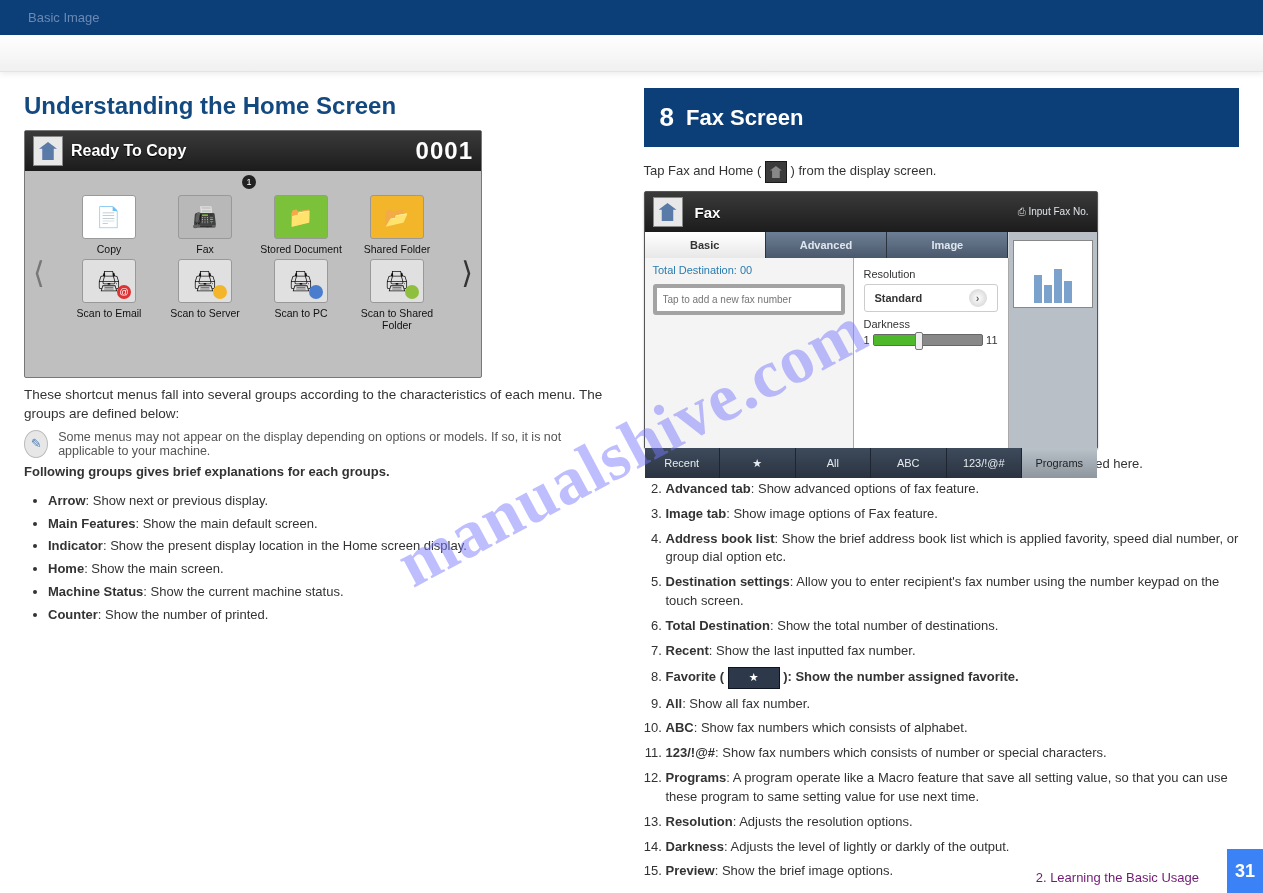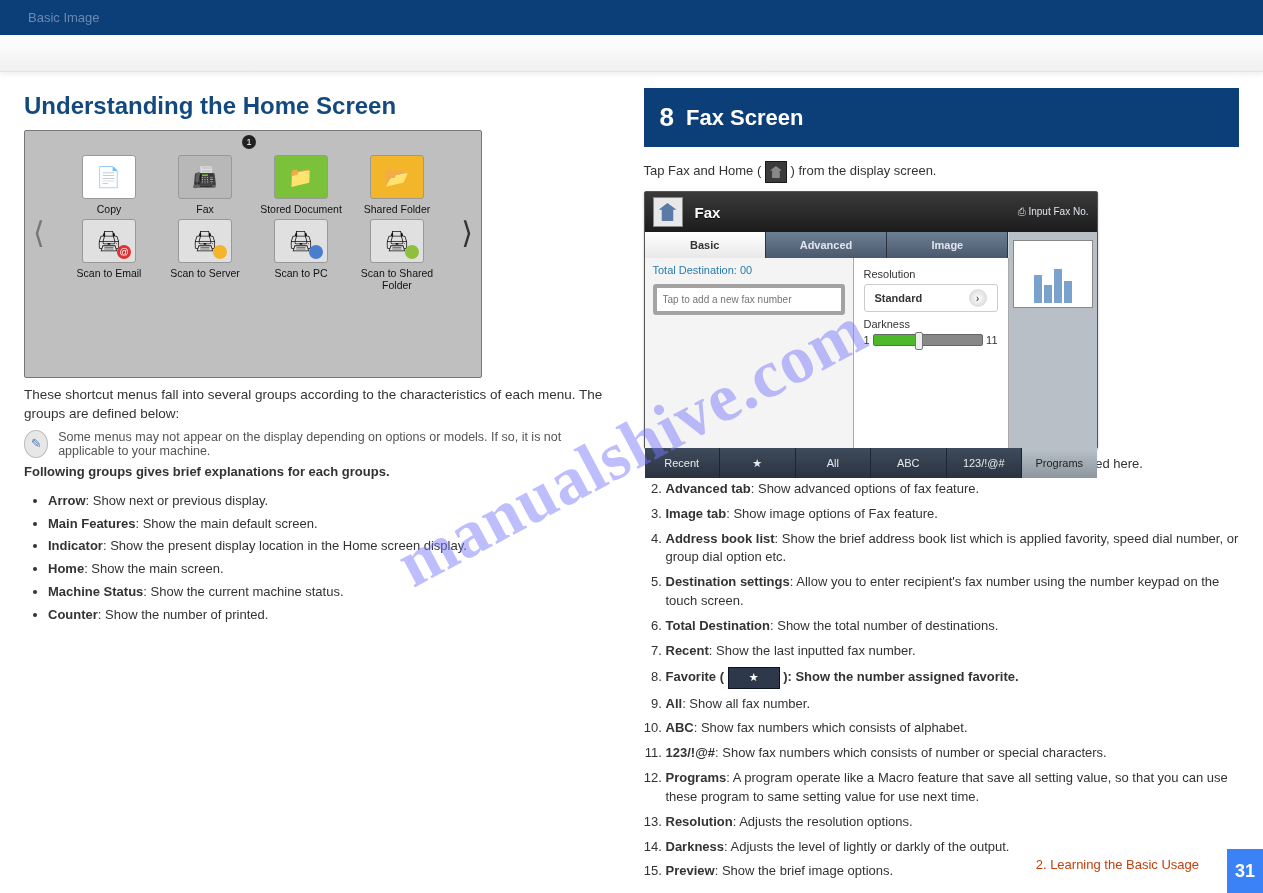--- a/index.html
+++ b/index.html
@@ -18,21 +18,21 @@
   .small{font-size:12.5px;color:#555;}
   ol.inst{padding-left:22px;margin:6px 0;}
   ol.inst li{margin:6px 0;line-height:1.45;font-size:13px;}
   .bold{font-weight:700;}
   .lead{font-size:13.5px;margin:8px 0 6px;line-height:1.4;}
   .sub{font-size:13px;font-weight:700;color:#333;margin-top:6px;}
   ul.b{padding-left:24px;margin:4px 0;}
   ul.b li{margin:4px 0;font-size:13px;line-height:1.45;}
   .tabimg{display:inline-block;background:#2d394a;color:#fff;font-size:11px;padding:2px 20px;vertical-align:middle;border:1px solid #0b1420;}
   .pagenum{position:absolute;right:0;bottom:0;width:36px;height:44px;background:#3b82f6;color:#fff;display:flex;align-items:center;justify-content:center;font-size:18px;font-weight:600;}
-  .foot{position:absolute;right:64px;bottom:21px;font-size:13px;color:#c2410c;}
+  .foot{position:absolute;right:64px;bottom:8px;font-size:13px;color:#701a75;}
   .wm{position:absolute;inset:0;pointer-events:none;display:flex;align-items:center;justify-content:center;}
   .wm span{color:rgba(120,120,255,0.48);font-size:68px;font-weight:700;transform:rotate(-28deg);letter-spacing:1px;font-family:Georgia,serif;}
   
   .homeScr{width:456px;height:246px;border:1px solid #777;background:#bfbfbf;position:relative;border-radius:2px;}
   .hsTop{height:40px;background:linear-gradient(#3a3a3a,#1c1c1c);display:flex;align-items:center;color:#fff;font-weight:700;}
   .hsHome{width:28px;height:28px;background:#e8e8e8;margin:0 8px;border:1px solid #888;position:relative;}
   .hsHome:before{content:"";position:absolute;inset:5px;background:#5a7aa8;clip-path:polygon(50% 0,100% 38%,82% 38%,82% 100%,18% 100%,18% 38%,0 38%);}
   .hsTitle{font-size:16px;text-shadow:0 1px 1px #000;}
   .hsCount{margin-left:auto;margin-right:8px;font-size:24px;letter-spacing:1px;}
   .hsDots{text-align:center;padding:2px 0;}
@@ -92,20 +92,25 @@
   <span class="crumb">Basic Image</span>
 </div>
 <div class="hdrgrad"></div>
 
 <div class="page">
 
   <div class="col">
     <div class="heading">Understanding the Home Screen</div>
 
     <div class="homeScr">
+      <div class="hsTop">
+        <div class="hsHome"></div>
+        <div class="hsTitle">Ready To Copy</div>
+        <div class="hsCount">0001</div>
+      </div>
       <div class="hsDots">
         <span class="d">1</span>
         <span class="d2"></span>
       </div>
       <div class="hsBody">
         <div class="hsArrow l">⟨</div>
         <div class="hsArrow r">⟩</div>
         <div class="hsRow">
           <div class="app"><div class="ic copy">📄</div><span>Copy</span></div>
           <div class="app"><div class="ic fax">📠</div><span>Fax</span></div>

